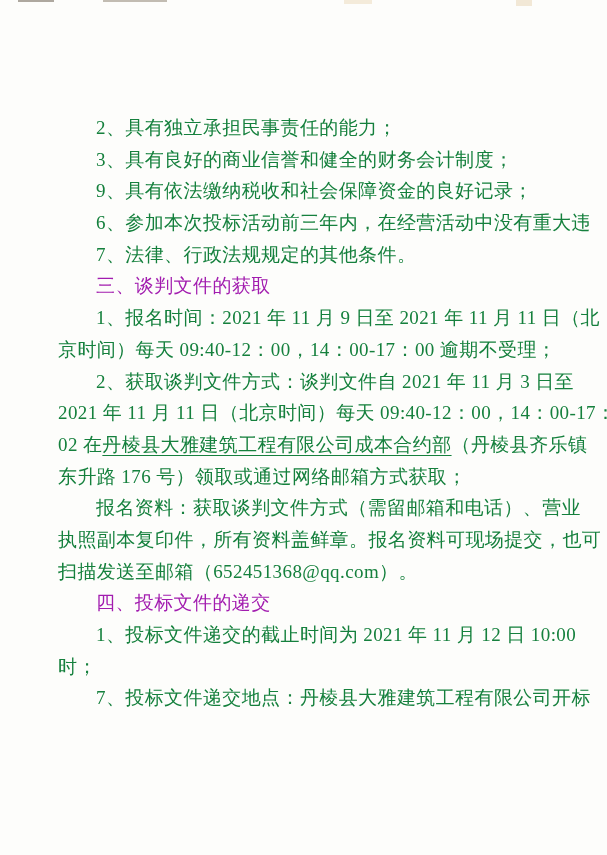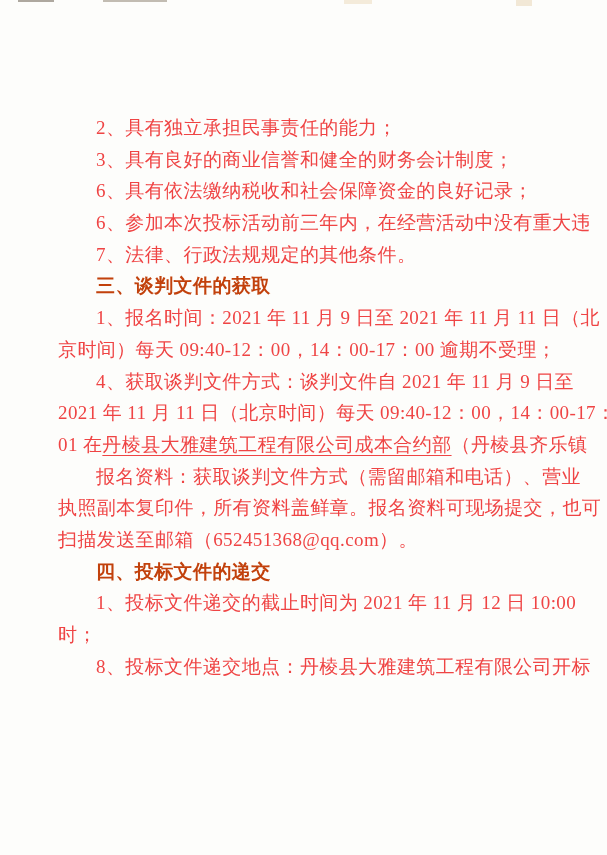--- a/index.html
+++ b/index.html
@@ -18,24 +18,24 @@
     left:58px;
     top:112px;
     width:496px;
   }
   .line {
     height:31.7px;
     line-height:31.7px;
     font-size:19px;
     letter-spacing:0.4px;
     white-space:nowrap;
-    color:#ef4444;
+    color:#15803d;
   }
   .indent { padding-left:38px; }
-  .heading { font-weight:bold; color:#c2410c; }
+  .heading { font-weight:normal; color:#a21caf; }
   .uline { text-decoration:underline; text-underline-offset:4px; }
   .artifact { position:absolute; pointer-events:none; }
   .a1 { left:18px;  top:0; width:36px; height:2px; background:#9a9288; opacity:.8; }
   .a2 { left:103px; top:0; width:64px; height:2px; background:#a89f93; opacity:.7; }
   .a3 { left:344px; top:0; width:28px; height:4px; background:#f3e9d6; opacity:.9; }
   .a4 { left:516px; top:0; width:16px; height:6px; background:#f1e6d2; opacity:.9; }
 </style>
 </head>
 <body>
 
@@ -44,38 +44,39 @@
   <div class="artifact a1"></div>
   <div class="artifact a2"></div>
   <div class="artifact a3"></div>
   <div class="artifact a4"></div>
 
   <div class="text-column">
 
     <div>
       <div class="line indent">2、具有独立承担民事责任的能力；</div>
       <div class="line indent">3、具有良好的商业信誉和健全的财务会计制度；</div>
-      <div class="line indent">6、具有依法缴纳税收和社会保障资金的良好记录；</div>
+      <div class="line indent">9、具有依法缴纳税收和社会保障资金的良好记录；</div>
       <div class="line indent">6、参加本次投标活动前三年内，在经营活动中没有重大违</div>
       <div class="line indent">7、法律、行政法规规定的其他条件。</div>
     </div>
 
     <div>
       <div class="line indent heading">三、谈判文件的获取</div>
       <div class="line indent">1、报名时间：2021 年 11 月 9 日至 2021 年 11 月 11 日（北</div>
       <div class="line">京时间）每天 09:40-12：00，14：00-17：00 逾期不受理；</div>
-      <div class="line indent">4、获取谈判文件方式：谈判文件自 2021 年 11 月 9 日至</div>
+      <div class="line indent">2、获取谈判文件方式：谈判文件自 2021 年 11 月 3 日至</div>
       <div class="line">2021 年 11 月 11 日（北京时间）每天 09:40-12：00，14：00-17：</div>
-      <div class="line"><span>01 在</span><span class="uline">丹棱县大雅建筑工程有限公司成本合约部</span><span>（丹棱县齐乐镇</span></div>
+      <div class="line"><span>02 在</span><span class="uline">丹棱县大雅建筑工程有限公司成本合约部</span><span>（丹棱县齐乐镇</span></div>
+      <div class="line">东升路 176 号）领取或通过网络邮箱方式获取；</div>
       <div class="line indent">报名资料：获取谈判文件方式（需留邮箱和电话）、营业</div>
       <div class="line">执照副本复印件，所有资料盖鲜章。报名资料可现场提交，也可</div>
       <div class="line"><span>扫描发送至邮箱（</span><span>652451368@qq.com</span><span>）。</span></div>
     </div>
 
     <div>
       <div class="line indent heading">四、投标文件的递交</div>
       <div class="line indent">1、投标文件递交的截止时间为 2021 年 11 月 12 日 10:00</div>
       <div class="line">时；</div>
-      <div class="line indent">8、投标文件递交地点：丹棱县大雅建筑工程有限公司开标</div>
+      <div class="line indent">7、投标文件递交地点：丹棱县大雅建筑工程有限公司开标</div>
     </div>
 
   </div>
 </div>
 
 </body></html>

